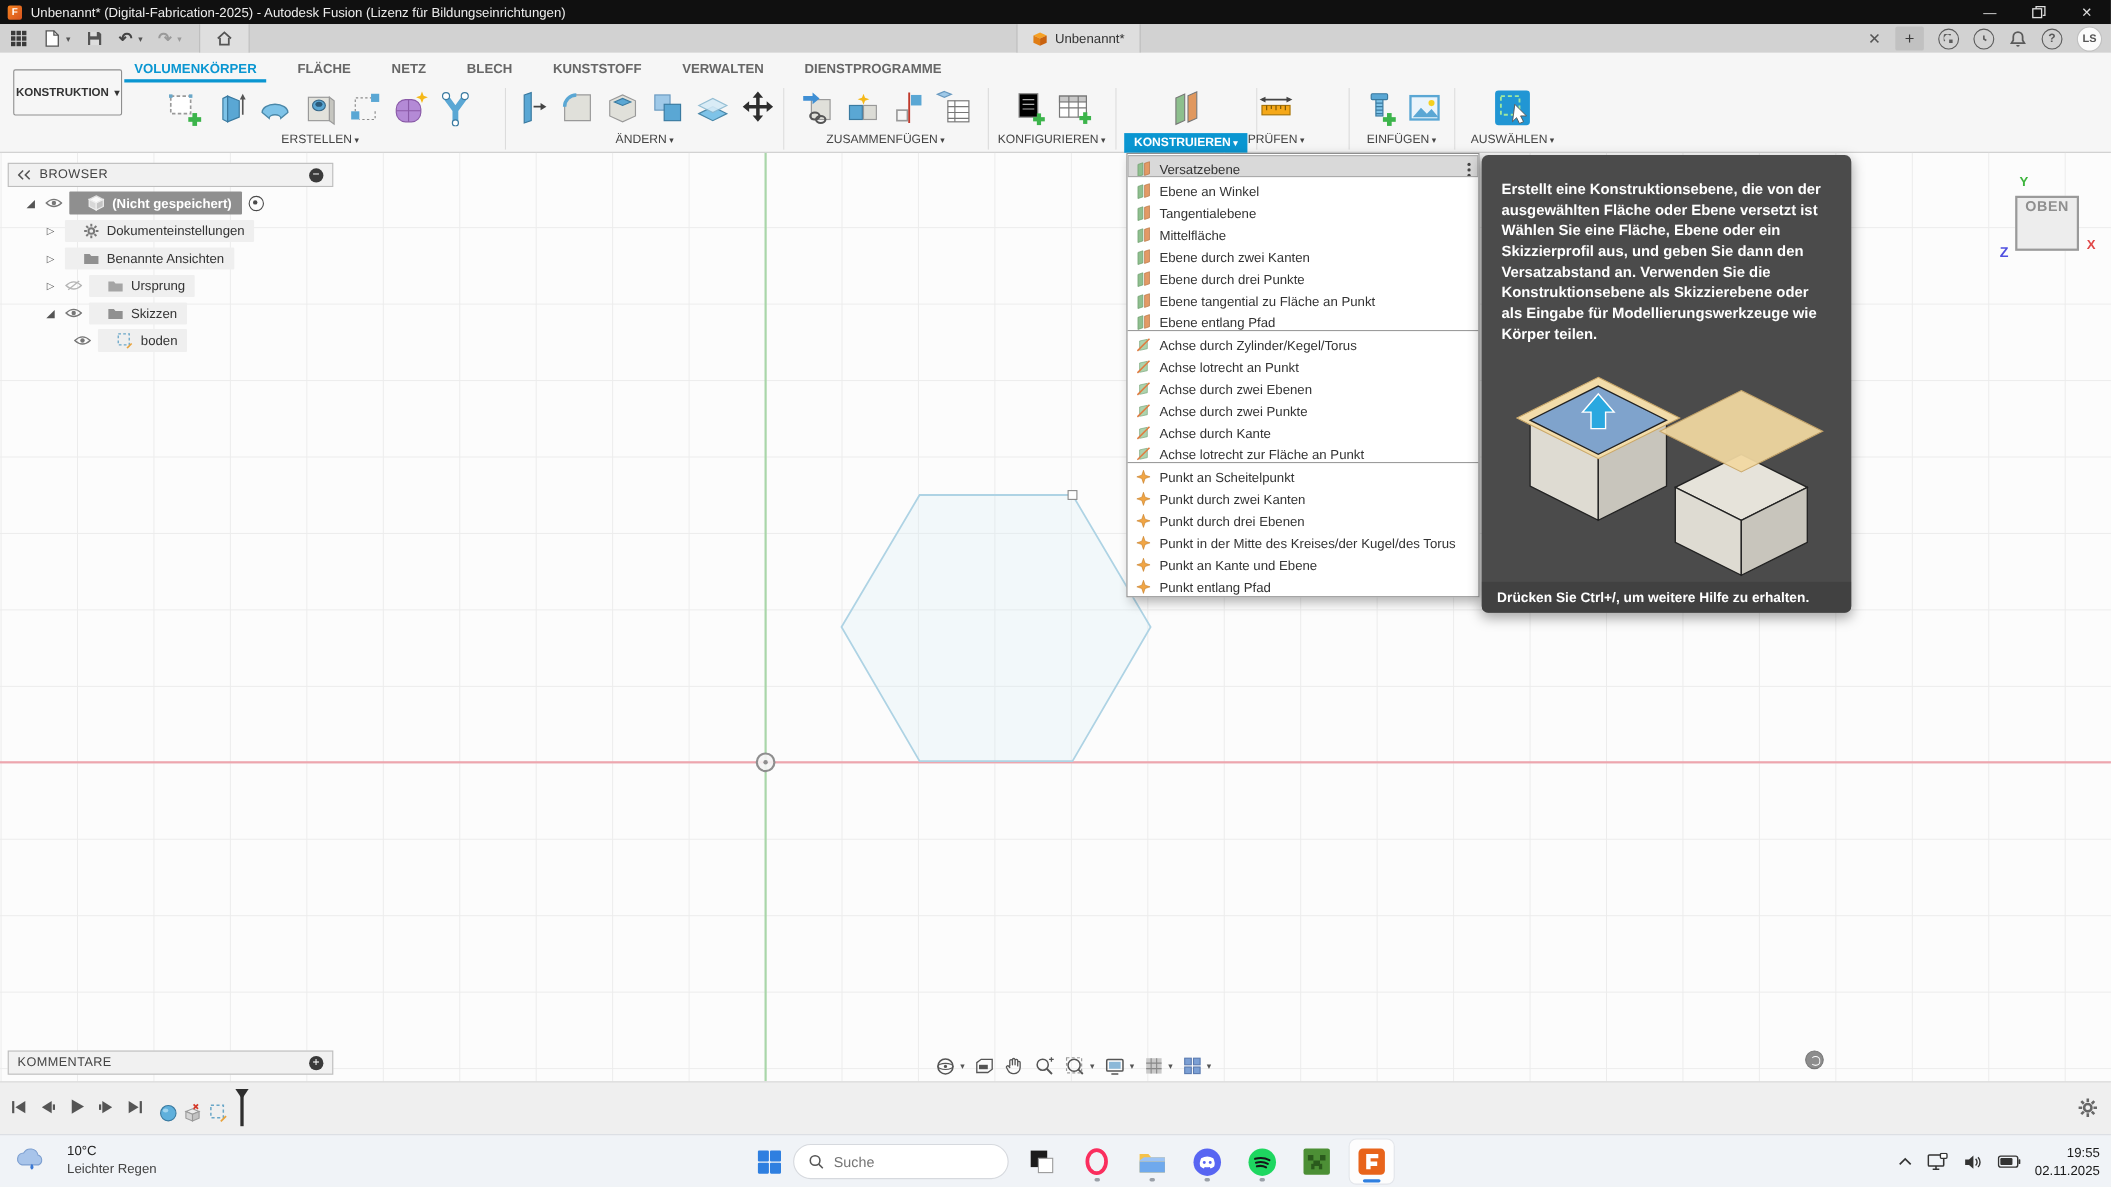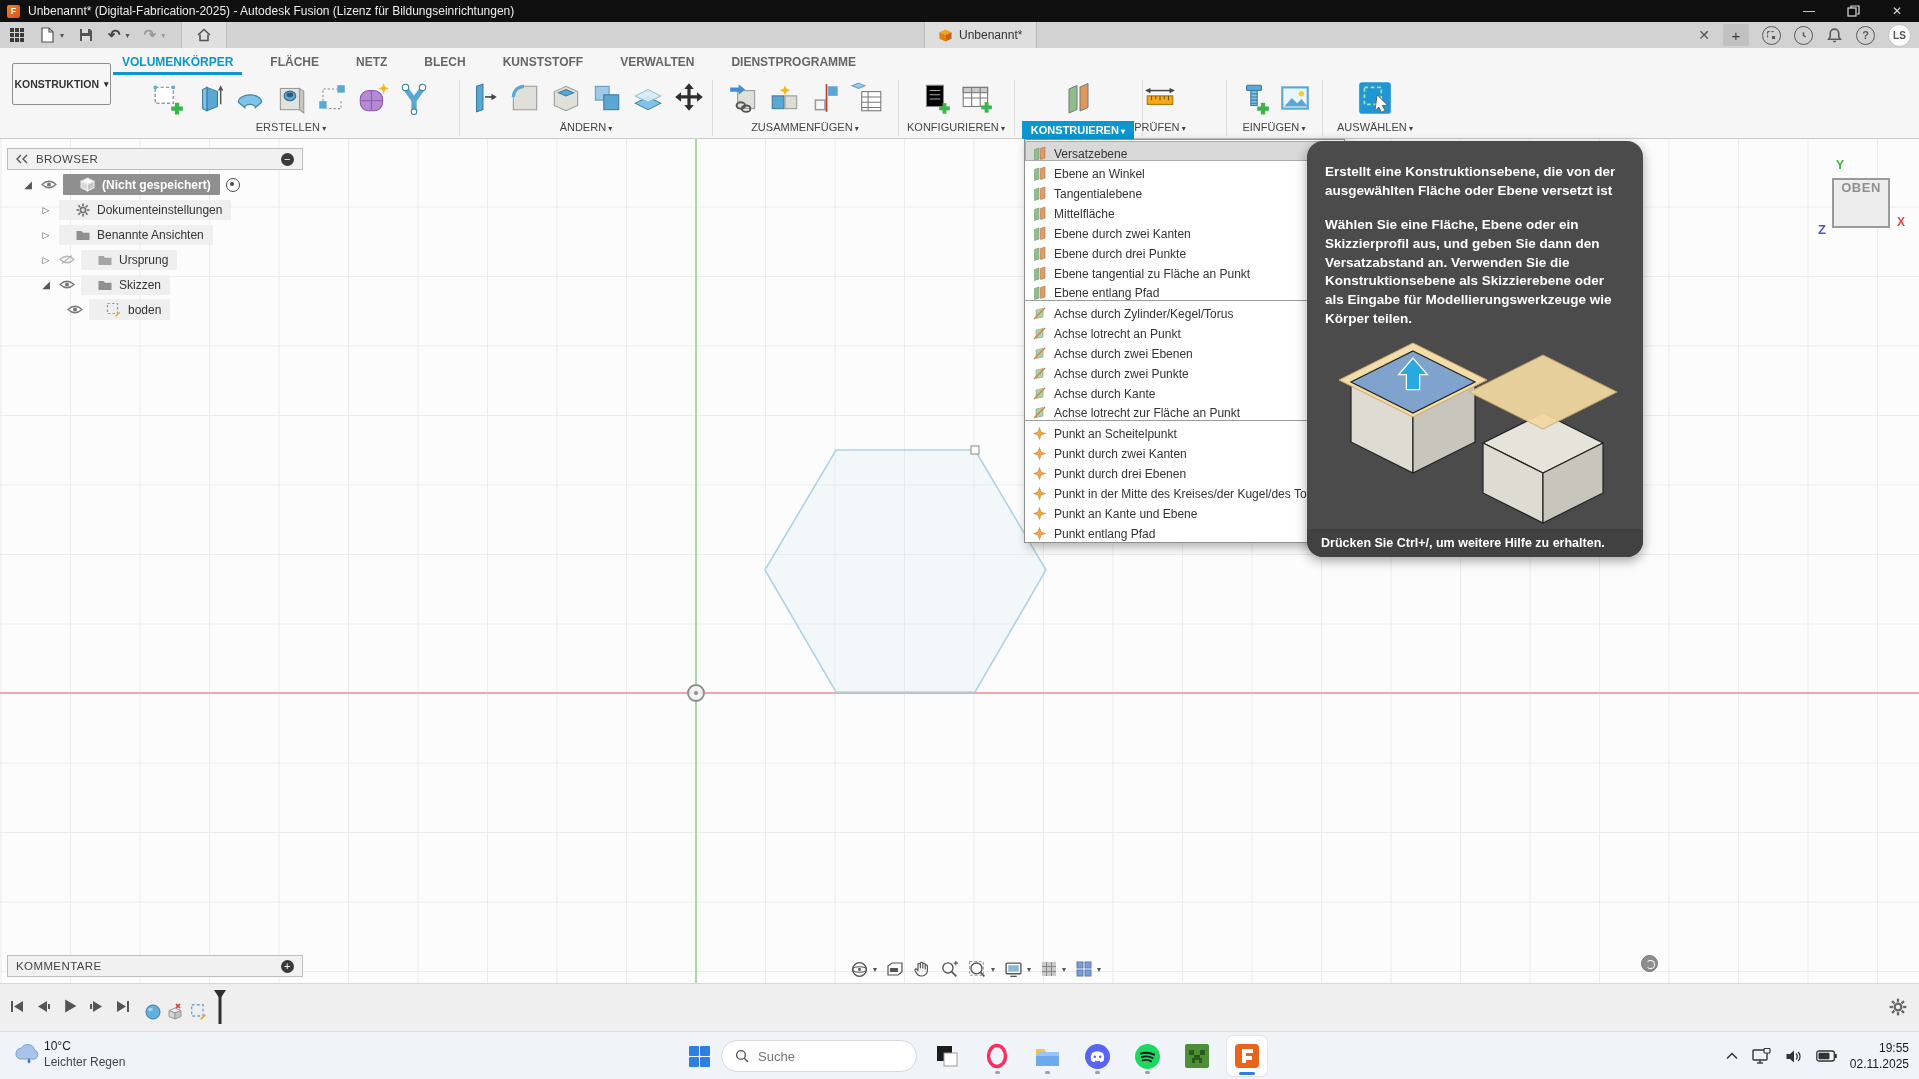--- a/index.html
+++ b/index.html
@@ -76,41 +76,41 @@
   .menu-item{height:20px;display:flex;align-items:flex-end;gap:7px;padding:0 7px;font-size:12px;color:#333;white-space:nowrap}
   .menu-item.selected{background:#d9d9d9;outline:1px solid #ababab;outline-offset:-1px}
   .menu-item.separator-after{border-bottom:1px solid #9c9c9c}
   .mi-ico{display:none;width:15px;height:15px}
   .type-plane .ico-plane,.type-axis .ico-axis,.type-point .ico-point{display:block}
   .dots{display:none;margin-left:auto;flex-direction:column;gap:2px}
   .menu-item.selected .dots{display:flex}
   .dots i{width:3px;height:3px;border-radius:50%;background:#444}
 
   
-  .tooltip{position:absolute;left:1307px;top:141px;width:336px;height:416px;background:#4b4b4b;border-radius:16px;box-shadow:0 4px 12px rgba(0,0,0,.35);color:#fff;overflow:hidden}
+  .tooltip{position:absolute;left:1347px;top:141px;width:336px;height:416px;background:#4b4b4b;border-radius:6px;box-shadow:0 4px 12px rgba(0,0,0,.35);color:#fff;overflow:hidden}
   .tt-body{padding:22px 18px 0 18px;font-size:13.5px;font-weight:bold;line-height:1.4}
-  .tt-body p + p{margin-top:15px}
+  .tt-body p + p{}
   .tt-illu{position:absolute;left:18px;top:180px}
   .tt-footer{position:absolute;left:0;bottom:0;width:100%;height:28px;background:#414141;display:flex;align-items:center;padding:0 14px;font-size:12.5px;font-weight:bold}
 
   
   .navbar{position:absolute;left:850px;top:956px;height:26px;display:flex;align-items:center;gap:9px;color:#555}
   .navbar .caret{font-size:8px;color:#555;margin-left:-5px}
   .assist{position:absolute;left:1641px;top:955px;width:17px;height:17px;border-radius:50%;background:#8d8d8d;border:1px solid #777}
   .assist::after{content:"";position:absolute;left:4px;top:4px;width:7px;height:7px;border-radius:50%;border:1.5px solid #fff;border-left-color:transparent}
 
   
   .timeline{position:absolute;left:0;top:983px;width:100%;height:48px;background:#efefef;border-top:1px solid #d8d8d8}
   .play-ctrls{position:absolute;left:10px;top:14px;display:flex;gap:11px;align-items:center}
   .tl-markers{position:absolute;left:145px;top:8px;display:flex;gap:6px;align-items:flex-end;height:32px}
   .tl-gear{position:absolute;right:12px;top:14px}
 
   
   .taskbar{position:absolute;left:0;top:1031px;width:100%;height:48px;background:#f0f3f7;border-top:1px solid #dadde2}
-  .weather{position:absolute;left:12px;top:6px;display:flex;align-items:center;gap:2px}
+  .weather{position:absolute;left:12px;top:6px;display:flex;align-items:center;gap:19px}
   .weather-txt{font-size:12px;color:#222;line-height:1.35}
   .weather-txt .desc{color:#444}
   .tb-center{position:absolute;left:688px;top:0;height:48px;display:flex;align-items:center;gap:10px}
   .search-pill{width:196px;height:32px;border-radius:16px;background:#fff;border:1px solid #d6d9de;display:flex;align-items:center;gap:9px;padding:0 13px;color:#666;font-size:13px}
   .search-pill input{border:none;outline:none;width:130px;font-size:13px;color:#444;background:transparent;font-family:Liberation Sans, sans-serif}
   .appcell{width:40px;height:40px;display:flex;align-items:center;justify-content:center;position:relative}
   .appcell.running::after{content:"";position:absolute;bottom:2px;left:18px;width:5px;height:3px;border-radius:2px;background:#9aa0a8}
   .appcell.active{background:#fdfdfd;border-radius:6px;box-shadow:0 0 0 1px #e2e5ea}
   .appcell.active::after{content:"";position:absolute;bottom:1px;left:12px;width:16px;height:3px;border-radius:2px;background:#2f7fe0}
   .tray{position:absolute;right:10px;top:0;height:48px;display:flex;align-items:center;gap:13px;color:#222}

